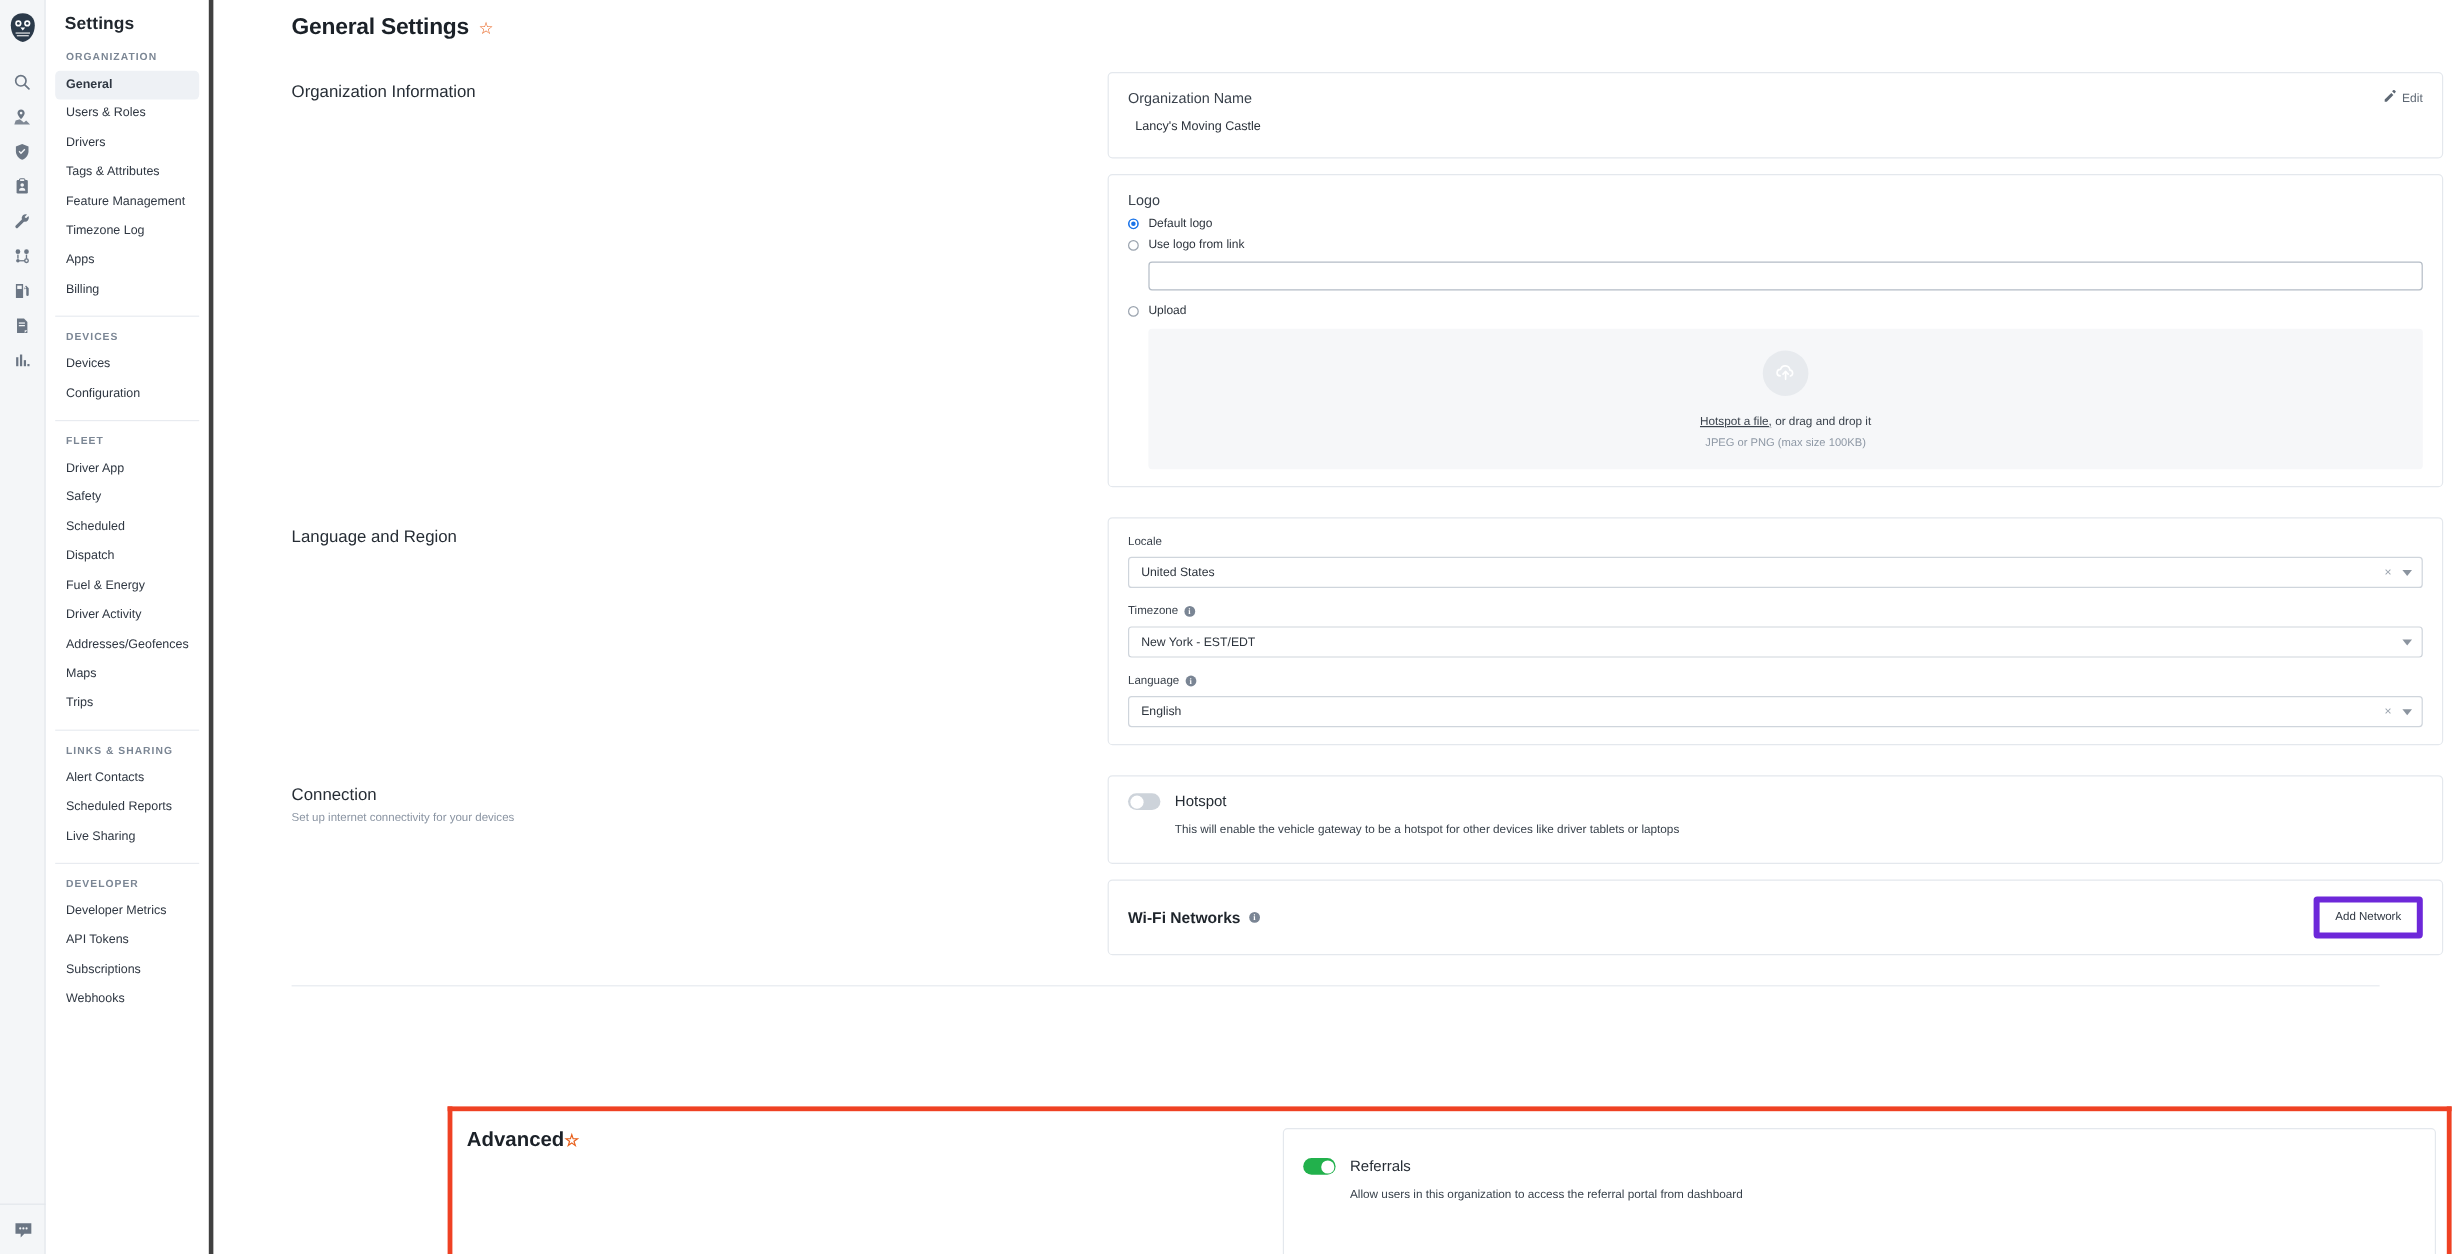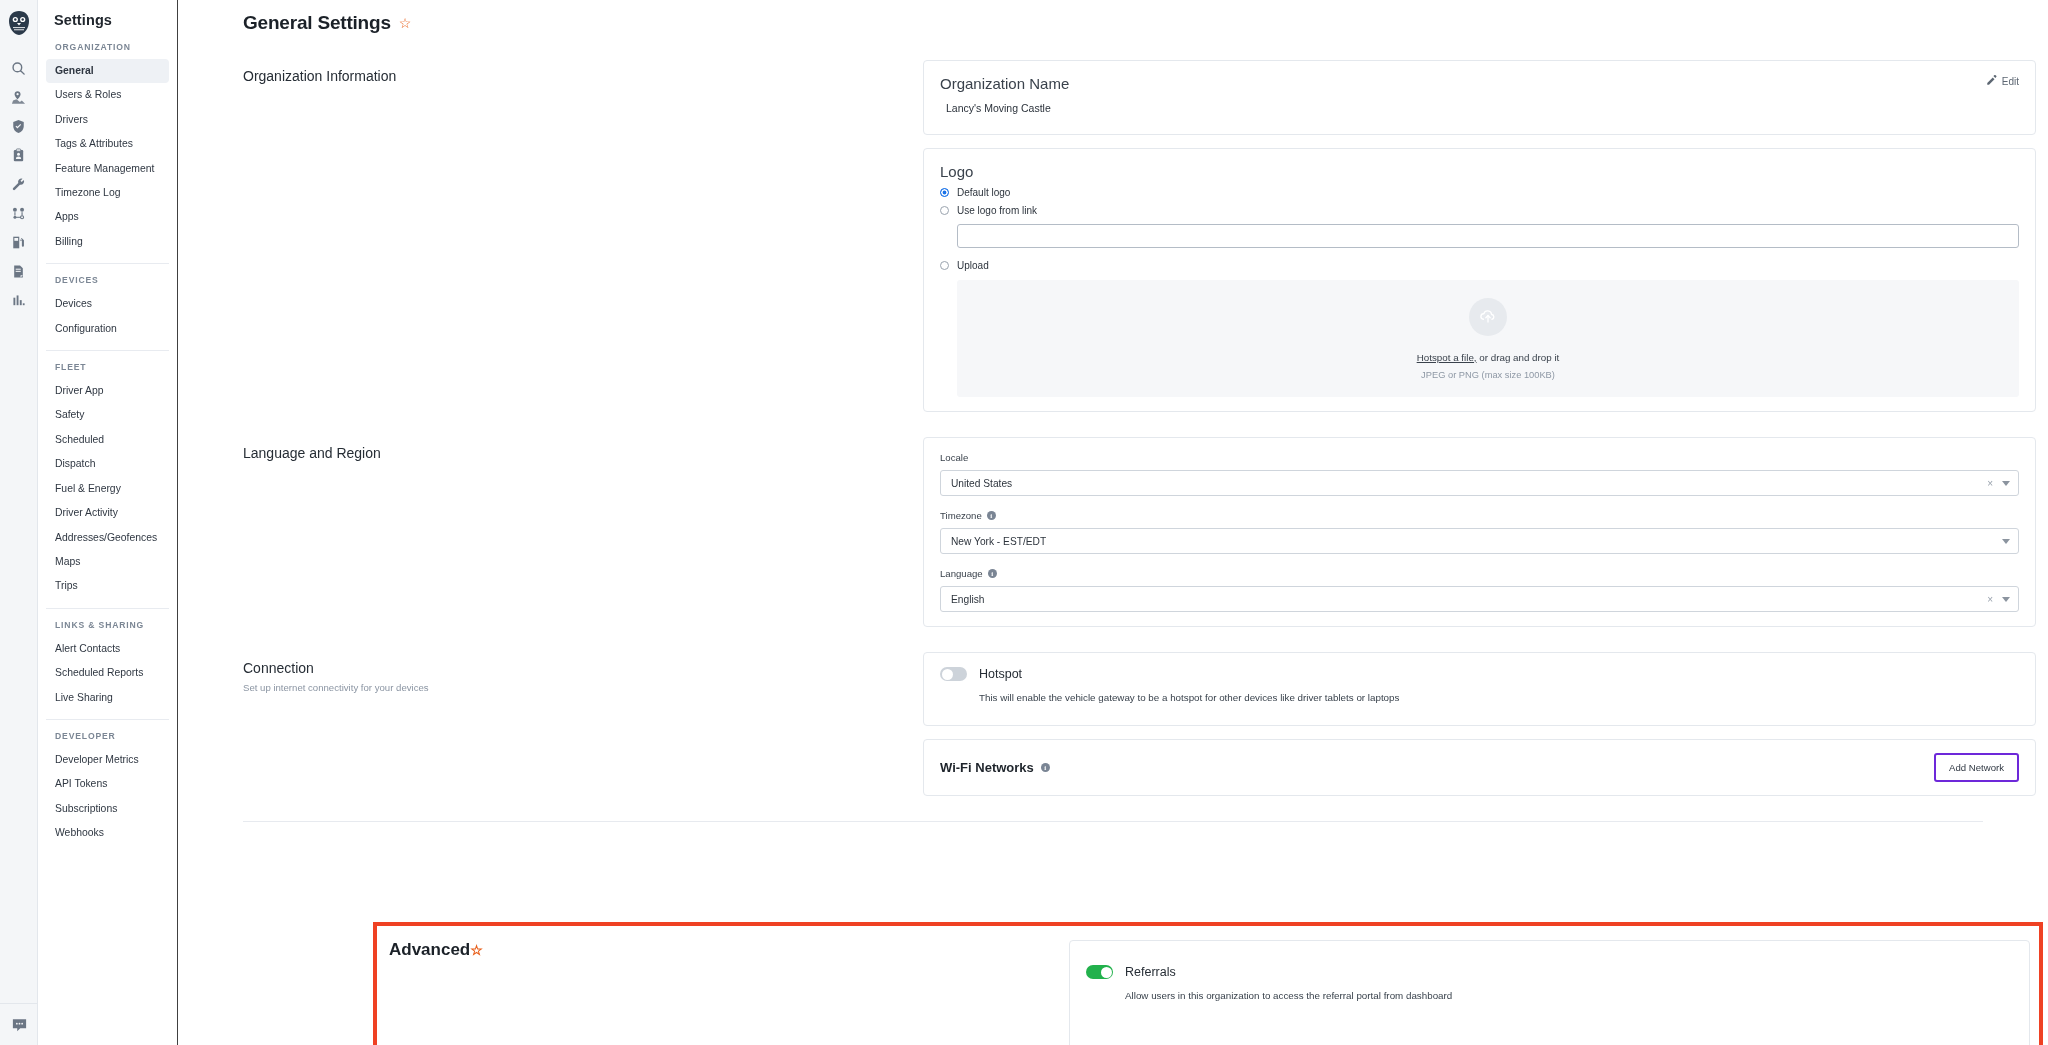--- a/index.html
+++ b/index.html
@@ -35,21 +35,21 @@
     position: absolute; bottom: 0; left: 0; width: 38px; height: 42px;
     border-top: 1px solid #e3e7ec;
     display: flex; align-items: center; justify-content: center;
     color: #6b7684;
   }
 
   
   .sidebar {
     width: 140px; min-width: 140px; height: 1045px;
     background: #ffffff;
-    border-right: 1px solid #404040;
+    border-right: 4px solid #404040;
     padding: 0 8px;
     overflow: hidden;
   }
   .sidebar-title {
     font-size: 14.5px; font-weight: bold; color: #21272e;
     padding: 12px 8px 12px 8px; letter-spacing: .1px;
   }
   .nav-group { padding-bottom: 5px; }
   .nav-group + .nav-group { border-top: 1px solid #e8ebf0; padding-top: 9px; margin-top: 4px; }
   .nav-head {
@@ -83,21 +83,21 @@
   .section-left { width: 680px; min-width: 680px; padding-top: 8px; }
   .section-label { font-size: 14px; color: #262d35; }
   .section-sub { font-size: 9.6px; color: #8b95a3; margin-top: 6px; }
   .section-right { flex: 1; }
 
   .card {
     border: 1px solid #e4e8ed; border-radius: 4px;
     background: #ffffff; margin-bottom: 13px;
     padding: 14px 16px;
   }
-  .field-label { font-size: 15px; color: #3a424c; margin-bottom: 10px; }
+  .field-label { font-size: 12px; color: #3a424c; margin-bottom: 10px; }
   .field-value { font-size: 10.5px; color: #2b323b; padding-left: 6px; }
 
   .card-head { display: flex; justify-content: space-between; align-items: flex-start; }
   .edit-btn {
     display: flex; align-items: center; gap: 5px;
     font-size: 10px; color: #5d6773; cursor: pointer; background: none; border: none;
     font-family: inherit;
   }
 
   
@@ -157,21 +157,21 @@
     border-radius: 50%; background: #fff;
   }
   .toggle.on { background: #22b14c; }
   .toggle.on .knob { left: auto; right: 1.5px; }
   .toggle-title { font-size: 12.5px; color: #262d35; }
   .toggle-desc { font-size: 9.8px; color: #39424c; margin-top: 11px; margin-left: 39px; }
 
   .wifi-card { padding: 13px 16px; display: flex; align-items: center; justify-content: space-between; min-height: 50px; }
   .wifi-title { font-size: 13px; font-weight: bold; color: #1e242b; display: flex; align-items: center; gap: 7px; }
   .add-btn {
-    border: 2px solid #6d28d9; border-radius: 3px; background: #fff;
+    border: 5px solid #6d28d9; border-radius: 3px; background: #fff;
     font-size: 9.6px; color: #2f3742; padding: 7px 13px; cursor: pointer;
     font-family: inherit;
   }
 
   .divider { height: 1px; background: #e7eaef; margin: 12px 65px 0 65px; }
 
   
   .advanced-wrap {
     position: absolute; left: 195px; right: 5px; top: 922px; bottom: 0;
     border: 4px solid #ef4123; border-bottom: none;

